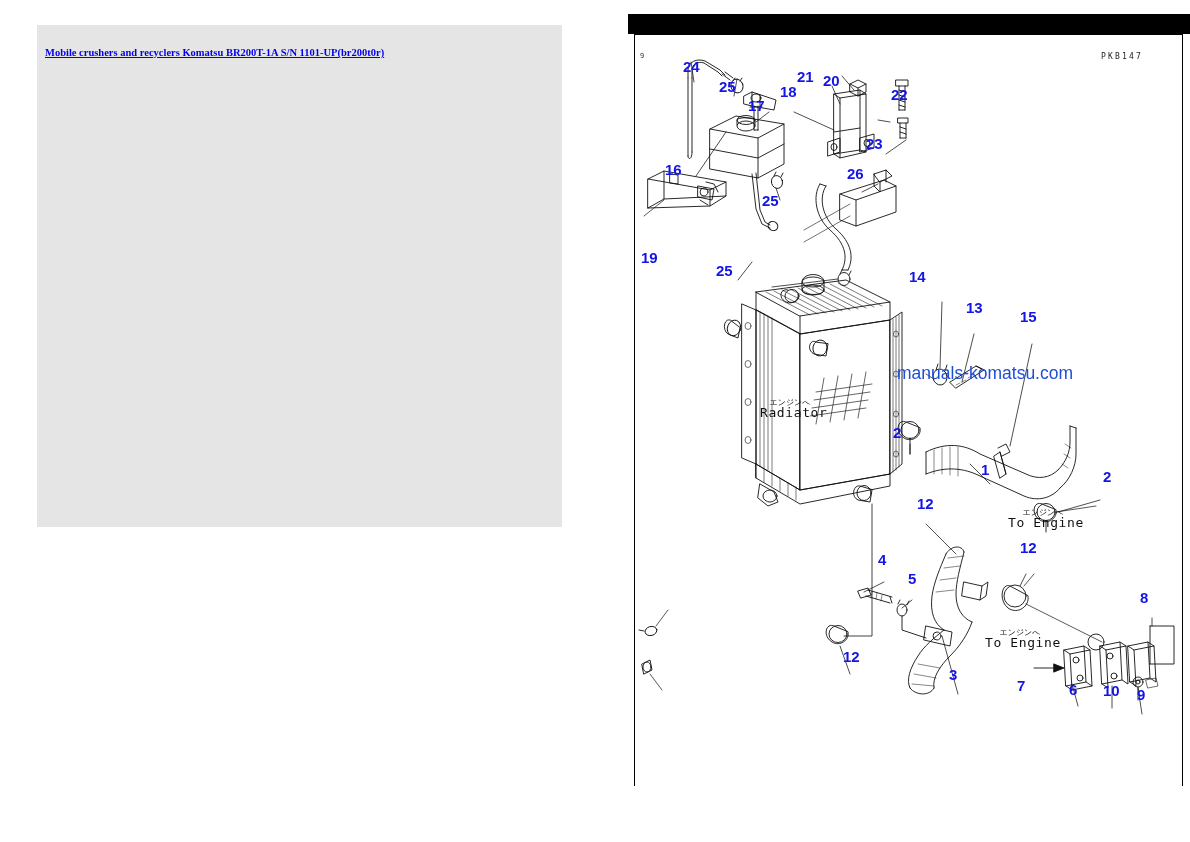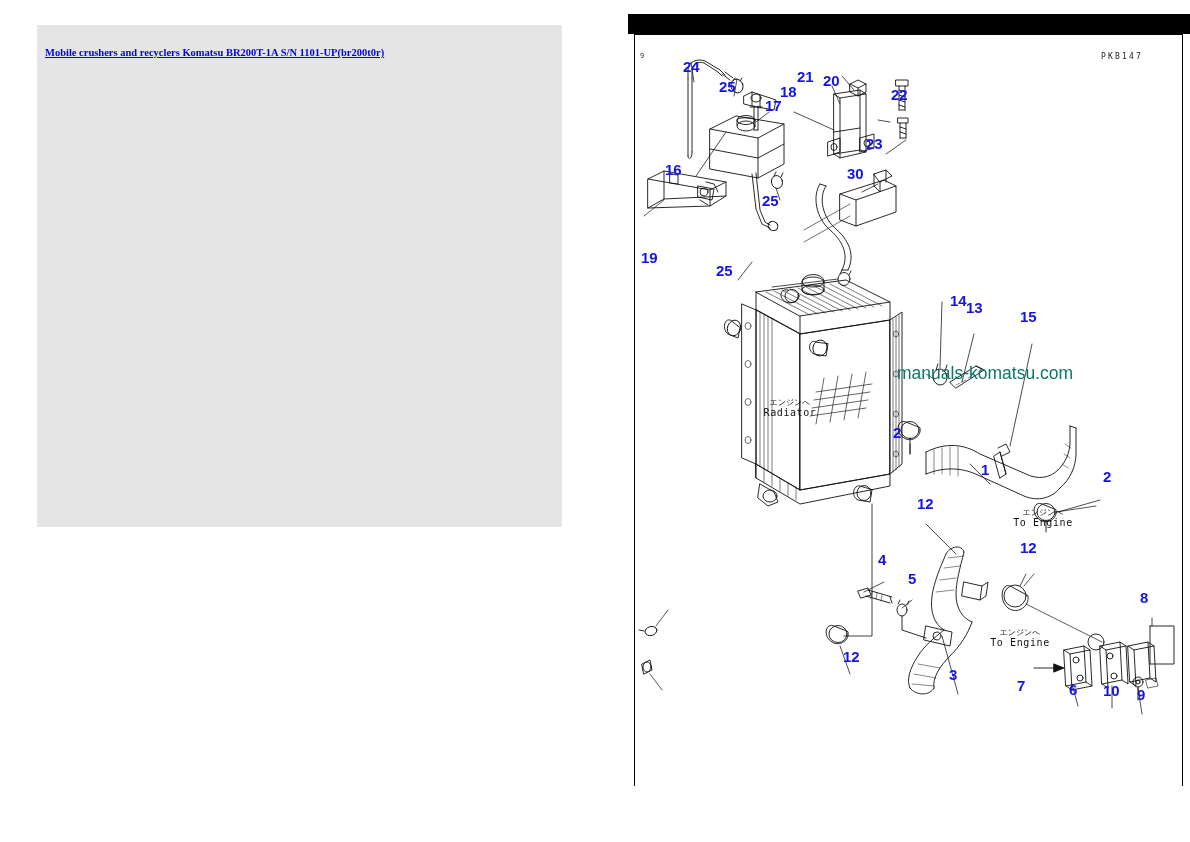--- a/index.html
+++ b/index.html
@@ -111,31 +111,31 @@
     position: absolute;
     font-family: "DejaVu Sans", sans-serif;
     font-size: 8px;
     color: #111;
     text-align: center;
     line-height: 10px;
     white-space: nowrap;
   }
   .jp-label .en {
     font-family: "DejaVu Sans Mono", monospace;
-    font-size: 10px;
+    font-size: 13px;
     letter-spacing: 0.6px;
   }
 
   #watermark {
     position: absolute;
     left: 897px;
     top: 363px;
     font-family: "Liberation Sans", sans-serif;
     font-size: 17.5px;
-    color: #0f766e;
+    color: #1d4ed8;
     letter-spacing: 0px;
     white-space: nowrap;
     pointer-events: none;
   }
 </style>
 </head>
 <body>
 
 <div id="left-panel">
   <a id="title-link" href="#">Mobile crushers and recyclers Komatsu BR200T-1A S/N 1101-UP(br200t0r)</a>
@@ -469,29 +469,29 @@
 </div>
 
 <div id="watermark">manuals-komatsu.com</div>
 
 <div id="callout-layer">
     <div class="callout" style="left: 683px; top: 58px;">24</div>
     <div class="callout" style="left: 823px; top: 52px; margin-top: 20px;">20</div>
     <div class="callout" style="left: 797px; top: 68px; text-align: center;">21</div>
     <div class="callout" style="left: 719px; top: 78px;">25</div>
     <div class="callout" style="left: 780px; top: 83px;">18</div>
-    <div class="callout" style="left: 765px; top: 97px;">17</div>
+    <div class="callout" style="left: 748px; top: 97px;">17</div>
     <div class="callout" style="left: 866px; top: 86px; margin-left: 25px;">22</div>
     <div class="callout" style="left: 866px; top: 135px; text-align: center;">23</div>
     <div class="callout" style="left: 665px; top: 161px;">16</div>
-    <div class="callout" style="left: 847px; top: 165px;">30</div>
+    <div class="callout" style="left: 847px; top: 165px;">26</div>
     <div class="callout" style="left: 762px; top: 192px;">25</div>
     <div class="callout" style="left: 641px; top: 249px;">19</div>
     <div class="callout" style="left: 716px; top: 262px;">25</div>
-    <div class="callout" style="left: 950px; top: 268px; margin-top: 24px;">14</div>
+    <div class="callout" style="left: 909px; top: 268px;">14</div>
     <div class="callout" style="left: 966px; top: 299px;">13</div>
     <div class="callout" style="left: 1020px; top: 308px;">15</div>
     <div class="callout" style="left: 893px; top: 424px;">2</div>
     <div class="callout" style="left: 981px; top: 461px;">1</div>
     <div class="callout" style="left: 1103px; top: 468px;">2</div>
     <div class="callout" style="left: 917px; top: 495px;">12</div>
     <div class="callout" style="left: 878px; top: 551px;">4</div>
     <div class="callout" style="left: 908px; top: 570px;">5</div>
     <div class="callout" style="left: 1020px; top: 539px;">12</div>
     <div class="callout" style="left: 1140px; top: 589px;">8</div>

